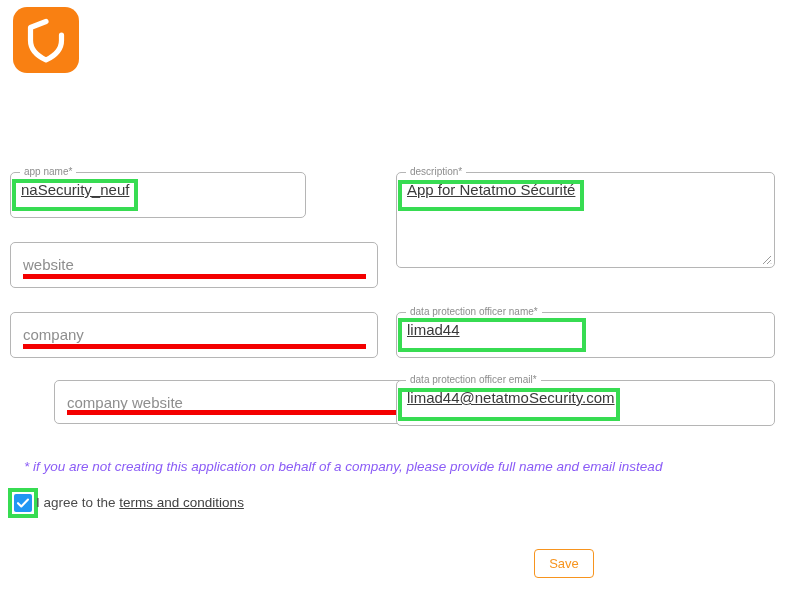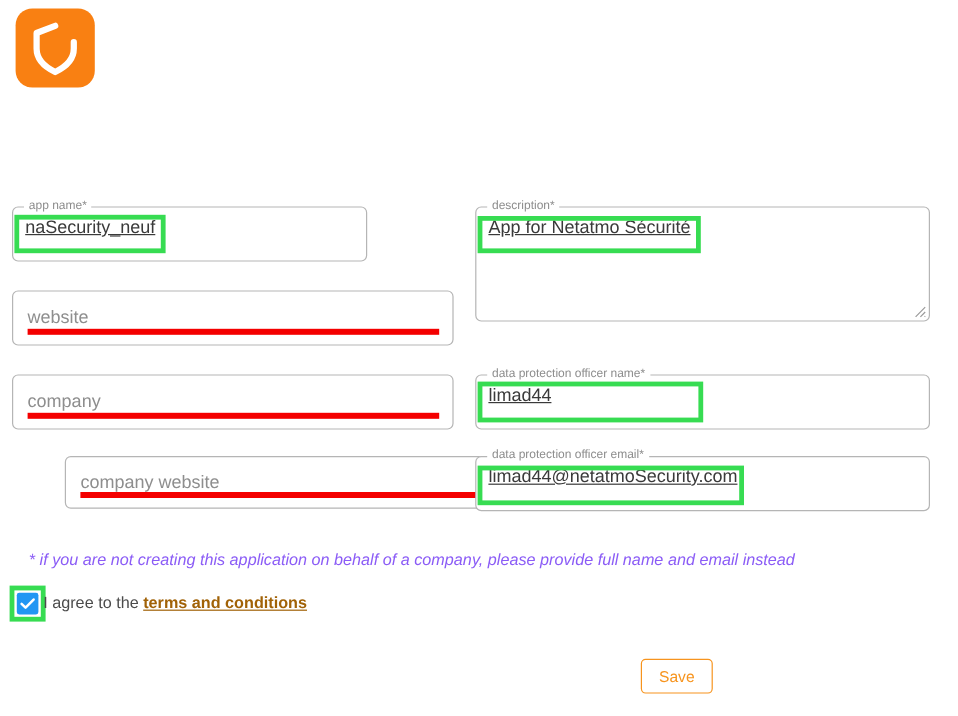--- a/index.html
+++ b/index.html
@@ -112,21 +112,21 @@
     position: absolute; left: 0; top: 0;
     width: 18px; height: 18px;
     background: #2196F3; border-radius: 2px;
   }
   .checkbox svg { display:block; width:18px; height:18px; }
   .agree-text {
     position: absolute; left: 22px; top: 1px;
     font-size: 13.5px; color: #4b4b4b; white-space: nowrap;
   }
   .agree-link {
-    color: #a16207; text-decoration: underline; cursor: pointer; font-weight: bold;
+    color: #404040; text-decoration: underline; cursor: pointer;
   }
 
   
   .save-btn {
     position: absolute; left: 534px; top: 549px;
     width: 60px; height: 29px;
     border: 1px solid #F7941E; border-radius: 4px;
     background: #fff; color: #F7941E;
     font-family: "Liberation Sans", sans-serif;
     font-size: 13px;

